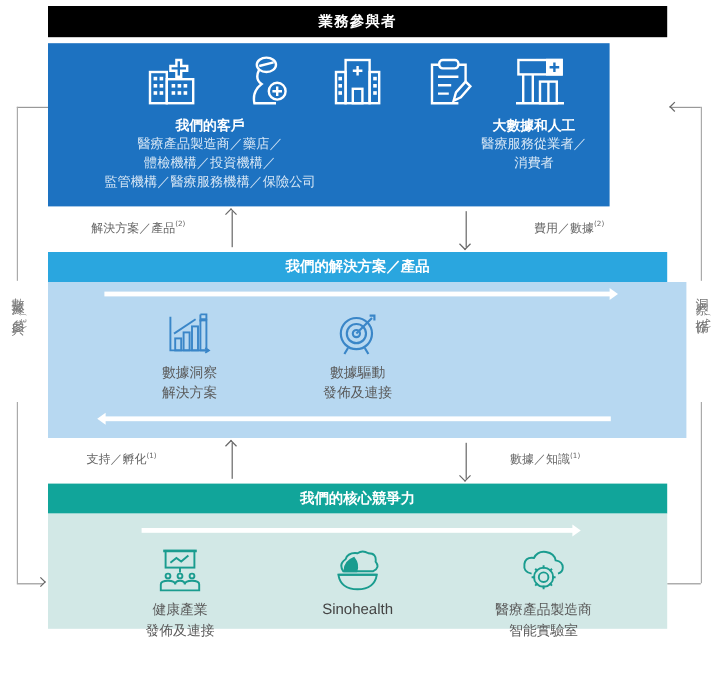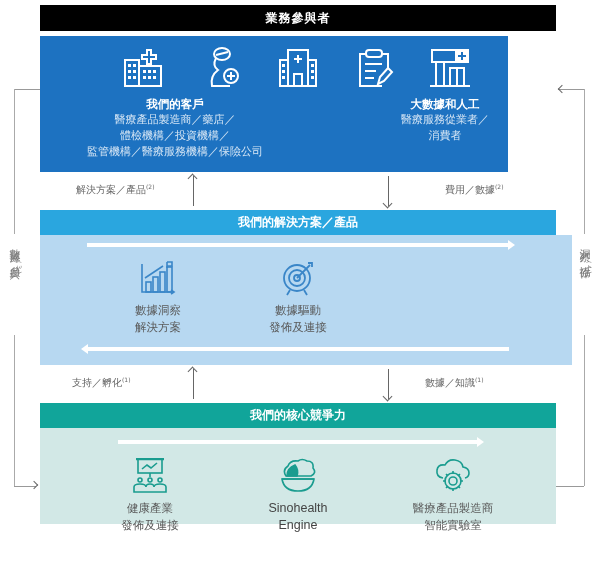--- a/index.html
+++ b/index.html
@@ -247,21 +247,20 @@
   <div class="item" style="left:198px; top:30px; width:120px;">
     <div class="ic">
       <svg viewBox="0 0 40 36" fill="none" stroke="#1a9c8f" stroke-width="1.6">
         <path d="M8 18q-4-6 2-10 2-6 10-5 4-3 9 0 7 0 6 7 4 5-2 8z"></path>
         <path d="M9 18q0-8 8-11 4 5 2 11z" fill="#1a9c8f"></path>
         <path d="M4 21h32q-2 12-16 12T4 21z"></path>
           <line x1="4" y1="21" x2="36" y2="21"></line>
       </svg>
     </div>
     <div class="en">Sinohealth</div>
-    <div class="en">Engine</div>
   </div>
 
   <div class="item" style="left:353px; top:30px; width:120px;">
     <div class="ic">
       <svg viewBox="0 0 40 36" fill="none" stroke="#1a9c8f" stroke-width="1.6">
         <path d="M10 20q-7-1-6-8 1-6 8-5 3-6 10-5 7 1 8 7 6 1 6 6 0 4-4 5"></path>
         <circle cx="20" cy="23" r="4"></circle>
         <path d="M20 13v3M20 30v3M10 23h3M27 23h3M13 16l2 2M25 28l2 2M13 30l2-2M25 18l2-2"></path>
         <circle cx="20" cy="23" r="8"></circle>
       </svg>

